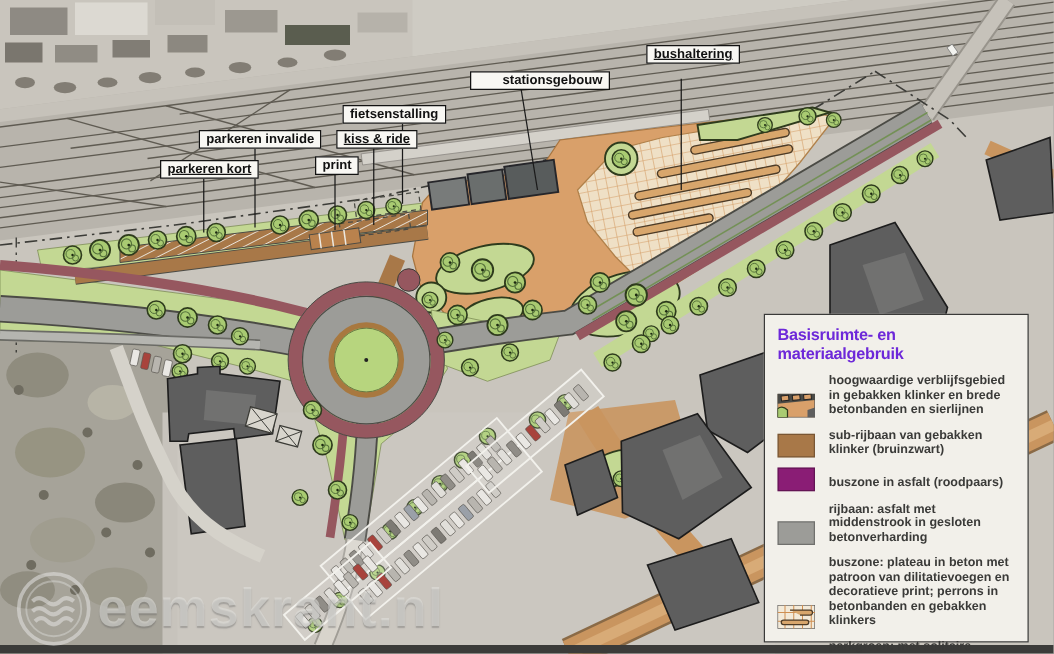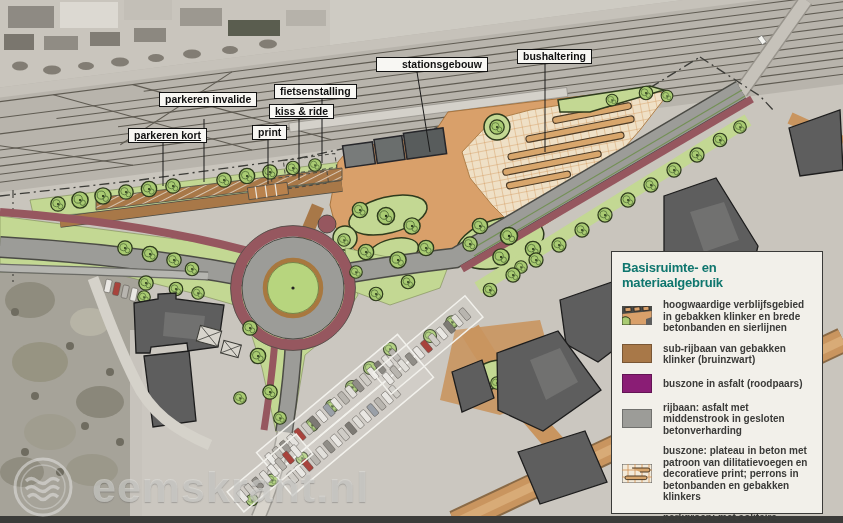--- a/index.html
+++ b/index.html
@@ -3,33 +3,33 @@
 <meta charset="utf-8">
 <style>
   html,body{margin:0;padding:0;background:#888;}
   #stage{position:relative;width:843px;height:523px;overflow:hidden;background:#c9c5bd;
          font-family:"Liberation Sans",sans-serif;}
   #plan-svg{position:absolute;left:0;top:0;}
   .label{position:absolute;background:#f8f7f3;border:1.3px solid #121212;color:#111;
          font-weight:700;font-size:10.5px;line-height:13px;padding:0 5px;white-space:nowrap;z-index:20;}
   #legend{position:absolute;left:611px;top:251px;width:212px;height:263px;z-index:30;
           background:#f2f0ea;border:1.6px solid #3a3a38;box-sizing:border-box;padding:8px 9px 6px 10px;}
-  #legend h1{margin:0 0 8px 0;font-size:13px;font-weight:700;color:#0f766e;letter-spacing:-0.2px;}
-  .lg-item{display:flex;align-items:center;margin-bottom:8px;}
+  #legend h1{margin:0 0 8px 0;font-size:13px;font-weight:700;color:#6d28d9;letter-spacing:-0.2px;}
+  .lg-item{display:flex;align-items:flex-end;margin-bottom:8px;}
   .lg-swatch{width:30px;height:19px;flex:0 0 30px;margin-right:11px;border:1px solid rgba(0,0,0,.28);
              box-sizing:border-box;}
   .lg-swatch.svg{border:none;}
   .lg-text{font-size:10px;font-weight:700;color:#3a3a38;line-height:11.5px;padding-top:1px;}
   .sw-subrijbaan{background:var(--sub-rijbaan,#a87848);}
   .sw-fietspad{background:var(--fietspad-legend,#8a1d75);}
   .sw-rijbaan{background:var(--rijbaan,#9c9c98);}
   #watermark{position:absolute;left:12px;top:456px;display:flex;align-items:center;z-index:25;
              pointer-events:none;}
   #wm-text{font-size:43px;font-weight:700;color:rgba(225,225,222,.55);letter-spacing:1px;
-           text-shadow:0 1px 1px rgba(90,90,90,.35);margin-left:18px;}
+           text-shadow:0 1px 1px rgba(90,90,90,.35);margin-left:4px;}
 </style>
 </head>
 <body>
 
 <div id="stage">
 
 <svg id="plan-svg" width="843" height="523" viewBox="0 0 843 523">
   <defs>
     <g id="tree">
       <circle r="9" style="fill:var(--tree,#a9cb72)" stroke="#2e3b1d" stroke-width="1.6"></circle>
@@ -417,26 +417,26 @@
     <line x1="299" y1="118" x2="299" y2="180"></line>
     <line x1="322" y1="99" x2="322" y2="163"></line>
     <line x1="417" y1="72" x2="430" y2="152"></line>
     <line x1="545" y1="63" x2="545" y2="152"></line>
   </g>
 
   <rect x="0" y="516" width="843" height="7" fill="#3b3b39"></rect>
 </svg>
 
   <div class="label" style="left:128px;top:128px;text-decoration:underline;">parkeren kort</div>
-  <div class="label" style="left:159px;top:92px;">parkeren invalide</div>
+  <div class="label" style="left:159px;top:104px;">parkeren invalide</div>
   <div class="label" style="left:252px;top:125px;">print</div>
   <div class="label" style="left:269px;top:104px;text-decoration:underline;">kiss &amp; ride</div>
   <div class="label" style="left:274px;top:84px;">fietsenstalling</div>
   <div class="label" style="left:376px;top:57px;padding-left:25px;">stationsgebouw</div>
-  <div class="label" style="left:517px;top:49px;">bushaltering</div>
+  <div class="label" style="left:517px;top:36px;text-decoration:underline;">bushaltering</div>
 
   <div id="legend">
     <h1>Basisruimte- en materiaalgebruik</h1>
 
     <div class="lg-item">
       <svg class="lg-swatch svg" width="30" height="19" viewBox="0 0 30 19">
         <rect width="30" height="19" style="fill:var(--klinker-plaza,#d9a06a)" stroke="#555" stroke-width="1"></rect>
         <path d="M0,0 L30,0 L30,5 L0,8 Z" fill="#4a4a46"></path>
         <rect x="3" y="1.5" width="6" height="4" fill="#d9a06a" stroke="#222" stroke-width="0.8" transform="rotate(-6,6,3.5)"></rect>
         <rect x="12" y="1" width="6" height="4" fill="#d9a06a" stroke="#222" stroke-width="0.8" transform="rotate(-6,15,3)"></rect>

